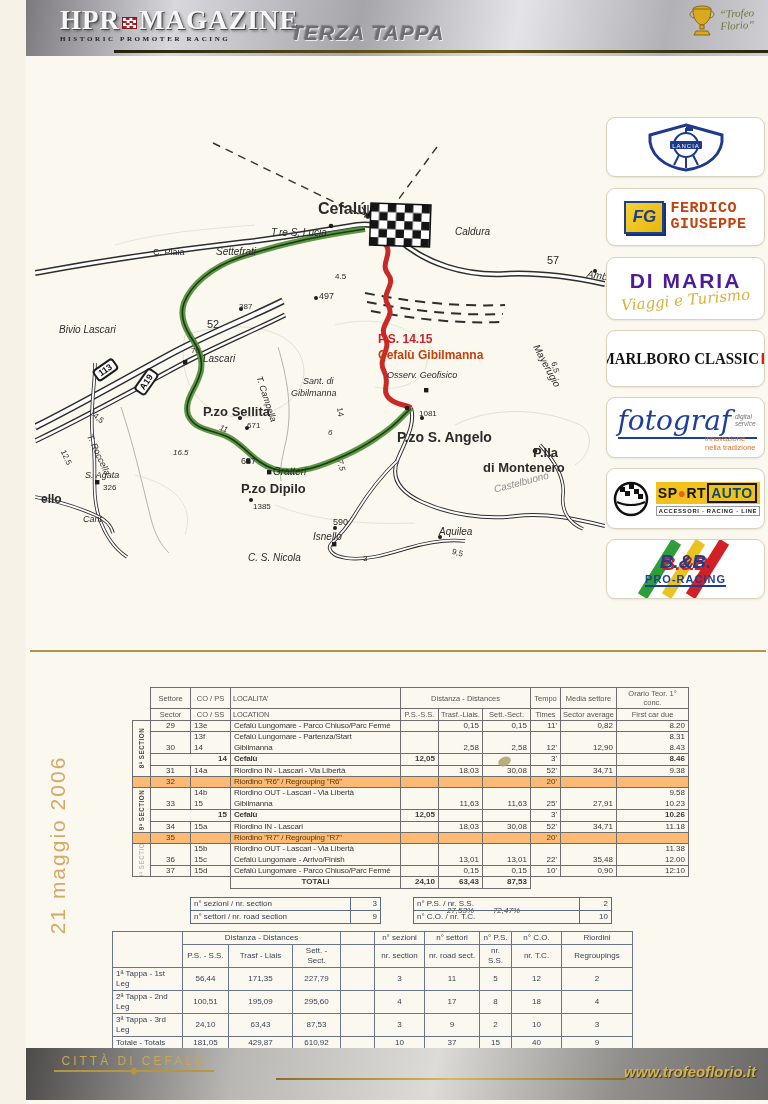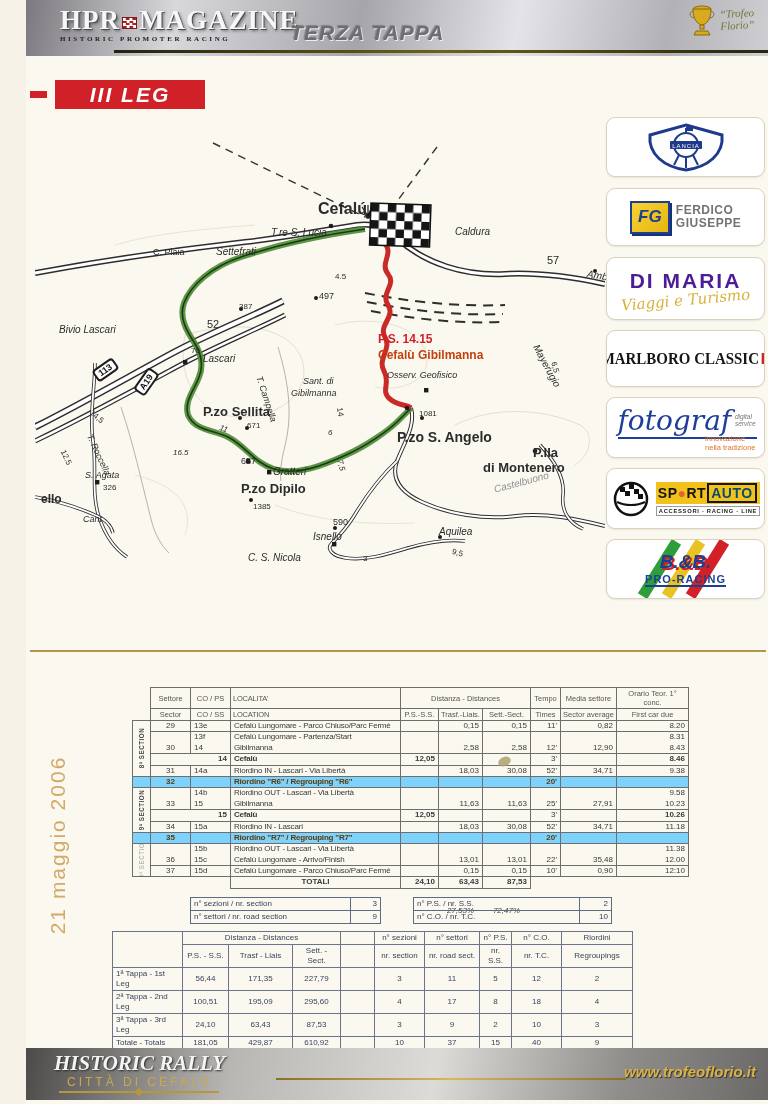--- a/index.html
+++ b/index.html
@@ -41,21 +41,21 @@
   .map-badge{position:absolute;border:2px solid #1d1d1d;border-radius:4px;background:#fff;
     font-weight:bold;font-size:9px;padding:0 3px;color:#111;transform-origin:center;}
 
   
   .sp{position:absolute;left:606px;width:157px;background:#fff;border:1px solid #d9d2bd;
     border-radius:9px;box-shadow:0 1px 2px rgba(0,0,0,.08);
     display:flex;align-items:center;justify-content:center;overflow:hidden;}
   .fg-sq{width:36px;height:29px;background:linear-gradient(135deg,#f6d234,#e8b60e);
     border:2px solid #1d3f8f;box-shadow:2px 2px 0 #16307a;display:flex;align-items:center;justify-content:center;
     font-style:italic;font-weight:bold;font-size:17px;color:#1d3f8f;margin-right:6px;}
-  .ferdico-name{font-weight:bold;font-size:12px;color:#737373;line-height:1.05;letter-spacing:.5px;}
+  .ferdico-name{font-weight:bold;font-size:15px;color:#c2410c;line-height:1.05;letter-spacing:.5px;font-family:Liberation Mono, monospace;}
   .dimaria{ text-align:center;}
   .dimaria-name{font-weight:bold;font-size:21px;color:#4c1d95;letter-spacing:2px;}
   .dimaria-tag{font-family:"DejaVu Serif",serif;font-style:italic;font-size:15px;color:#d8b13c;
     transform:rotate(-5deg);margin-top:-2px;}
   .marlboro{font-family:"Liberation Serif",serif;font-weight:bold;font-size:17px;color:#161616;
     transform:scaleX(.88);white-space:nowrap;display:flex;align-items:center;gap:3px;}
   .marl-sq{width:11px;height:11px;background:#cf2127;display:inline-block;}
   .fotog-wrap{position:relative;width:140px;height:48px;}
   .fotog-name{font-family:"DejaVu Serif",serif;font-style:italic;font-size:28px;color:#1d3f9a;
     position:absolute;left:2px;top:0;border-bottom:2px solid #1d3f9a;padding-right:26px;}
@@ -85,21 +85,21 @@
   .t-main td{border:1px solid #6e6e6e;padding:0 3px;vertical-align:bottom;line-height:1.3;overflow:hidden;}
   .t-main td.hdr{font-size:7.5px;color:#555;vertical-align:middle;text-align:center;padding:1px 2px;line-height:1.2;}
   .num{text-align:right;}
   .ctr{text-align:center;}
   .bold{font-weight:bold;}
   .loc{text-align:left;letter-spacing:-.2px;white-space:nowrap;}
   .rot-cell{position:relative;padding:0;}
   .rot-cell span{position:absolute;left:50%;top:50%;transform:translate(-50%,-50%) rotate(-90deg);
     font-size:6.3px;letter-spacing:.5px;color:#4a4a4a;font-weight:bold;white-space:nowrap;}
   .rot-cell.faint span{opacity:.35;}
-  tr.o-row td{background:#7dd3fc;color:#5d3a0c;border-color:#6e6e6e;font-weight:bold;}
+  tr.o-row td{background:#fdba74;color:#5d3a0c;border-color:#6e6e6e;}
   td.nb{border:none;background:transparent;}
   tr.pct td{border:none;font-style:italic;text-align:center;padding-top:17px;color:#444;}
 
   .t-mini{position:absolute;font-size:8px;color:#35425a;}
   .t-mini td{border:1px solid #5d6b80;padding:1px 3px;line-height:1.25;}
   .t-mini .val{text-align:right;}
 
   .t-legs{position:absolute;left:112px;top:931px;width:520px;font-size:8px;color:#38445c;}
   .t-legs td{border:1px solid #6a758a;padding:1px 3px;text-align:center;line-height:1.25;}
   .t-legs td.lab{text-align:left;}
@@ -146,21 +146,20 @@
         </g>
       </svg>
       <div class="trophy-text">
         <div>“Trofeo</div>
         <div>Florio”</div>
       </div>
     </div>
     <div class="gold-rule"></div>
   </div>
 
-  <div class="leg-badge">III LEG</div>
 
   <div class="map">
     <svg width="570" height="480" viewBox="0 0 570 480">
       <defs>
         <pattern id="chk" patternUnits="userSpaceOnUse" width="17" height="17">
           <rect width="17" height="17" fill="#fff"></rect>
           <rect width="8.5" height="8.5" fill="#151515"></rect>
           <rect x="8.5" y="8.5" width="8.5" height="8.5" fill="#151515"></rect>
         </pattern>
       </defs>
@@ -1009,20 +1008,19 @@
           <td class="nb">
             <div>70,36%</div>
           </td>
           <td class="nb" colspan="7">&nbsp;</td>
         </tr>
       </tbody>
   </table>
 
   <div class="footer">
     <div class="f-left">
-      <div class="f-title">HISTORIC RALLY</div>
       <div class="f-sub">CITTÀ DI CEFALÙ</div>
       <div class="f-underline"></div>
     </div>
     <div class="f-line"></div>
     <div class="f-url">www.trofeoflorio.it</div>
   </div>
 </div>
 
 </body></html>

